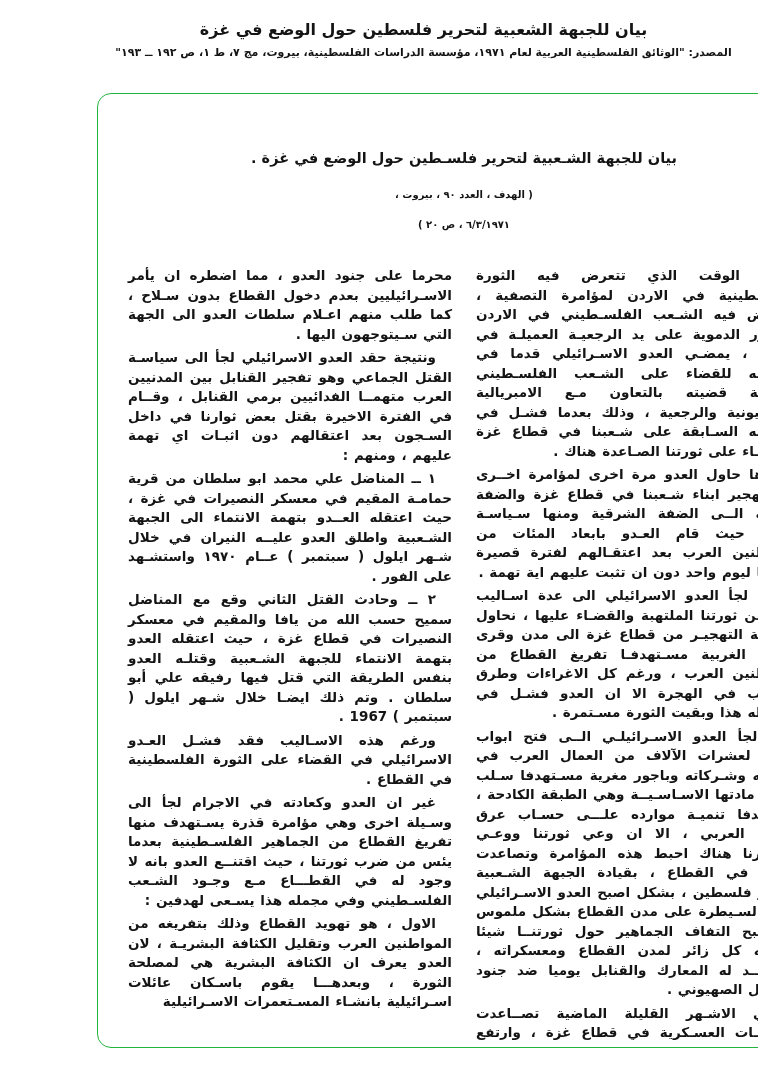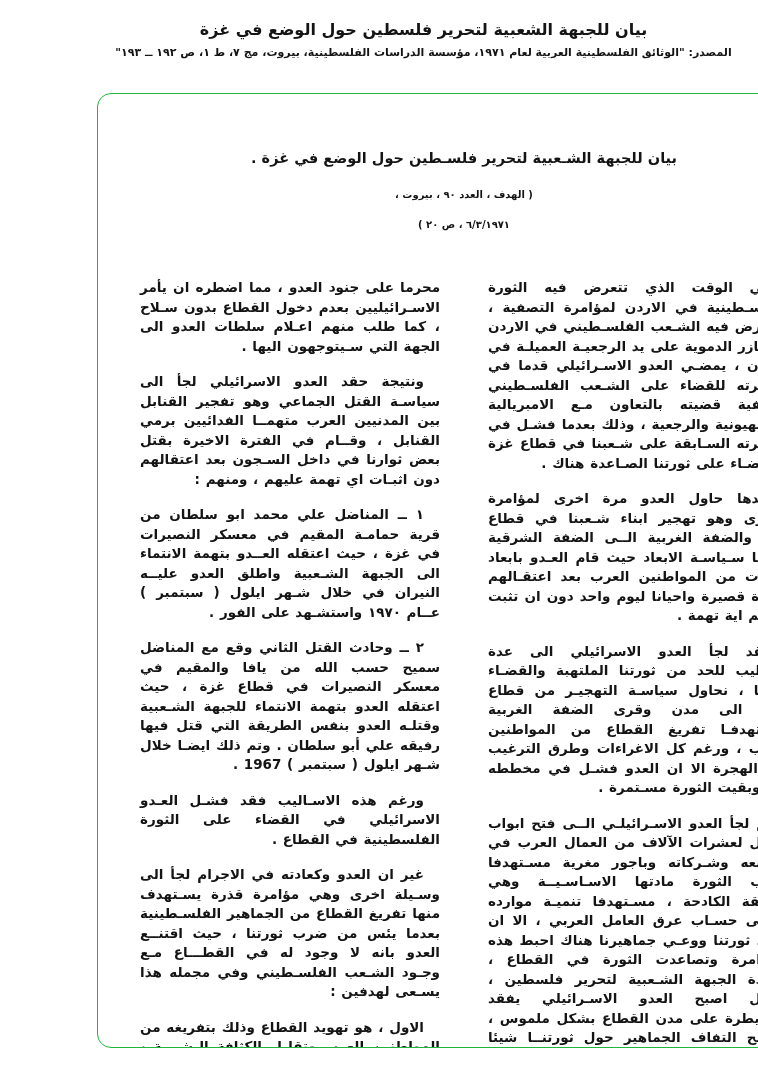--- a/index.html
+++ b/index.html
@@ -56,21 +56,21 @@
   }
   .col {
     flex:1;
     min-width:0;
     font-size:13.5px;
     line-height:19.5px;
     font-weight:bold;
     text-align:justify;
     word-spacing:1px;
   }
-  .col p { margin:16px; text-indent:16px; }
+  .col p { margin:4px; text-indent:16px; }
   .col p.cont { text-indent:0; }
 </style>
 </head>
 <body>
 
 <div class="page">
 
   <header class="page-header">
     <h1 class="page-title">بيان للجبهة الشعبية لتحرير فلسطين حول الوضع في غزة</h1>
     <p class="source-line">المصدر: "الوثائق الفلسطينية العربية لعام ١٩٧١، مؤسسة الدراسات الفلسطينية، بيروت، مج ٧، ط ١، ص ١٩٢ ــ ١٩٣"</p>

